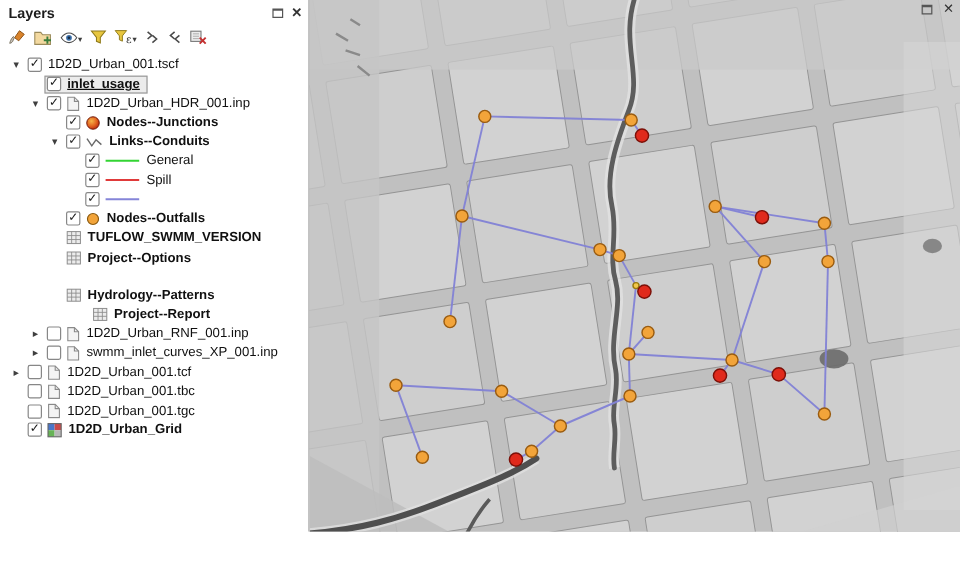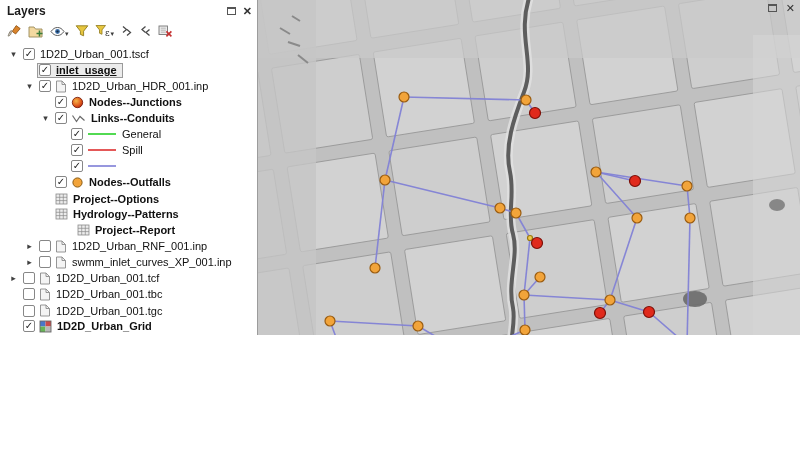--- a/index.html
+++ b/index.html
@@ -2,21 +2,21 @@
 <html><head>
 <meta charset="utf-8">
 <style>
   * { box-sizing: border-box; }
   html,body { margin:0; padding:0; }
   body {
     font-family: "Liberation Sans", sans-serif;
     background:#ffffff;
     width:800px; height:475px; overflow:hidden;
   }
-  .app { position:relative; width:800px; height:335px; display:flex; overflow:hidden; background:#fff; }
+  .app { position:relative; width:800px; height:443px; display:flex; overflow:hidden; background:#fff; }
 
   
   .layers-panel {
     width:258px; height:475px; flex:none; background:#ffffff;
     border-right:1px solid #9c9c9c; display:flex; flex-direction:column;
   }
   .panel-titlebar {
     height:19px; flex:none; display:flex; align-items:center;
     padding:2px 5px 0 7px; font-size:12px; font-weight:600; color:#1c1c1c;
   }
@@ -215,33 +215,45 @@
           <span class="row-box">
             <span class="cb">✓</span>
             <span class="icon">
               <svg width="13" height="13" viewBox="0 0 13 13">
                 <circle cx="6.5" cy="6.5" r="4.6" fill="#f2a43a" stroke="#8a5a10" stroke-width="1"></circle>
               </svg>
             </span>
             <span class="lbl bold">Nodes--Outfalls</span>
           </span>
         </div>
-        <div class="tree-row" style="padding-left: 38px; align-items: flex-end;">
+        <div class="tree-row" style="padding-left: 38px;">
           <span class="expander"></span>
           <span class="row-box">
             <span class="icon">
               <svg width="13" height="12" viewBox="0 0 13 12">
                 <rect x="1" y="1" width="11" height="10" fill="#ececec" stroke="#8a8a8a" stroke-width="0.8"></rect>
                 <path d="M1 4.3h11M1 7.6h11M4.7 1v10M8.3 1v10" stroke="#8a8a8a" stroke-width="0.7"></path>
               </svg>
             </span>
+            <span class="lbl bold">TUFLOW_SWMM_VERSION</span>
+          </span>
+        </div>
+        <div class="tree-row" style="padding-left: 38px; align-items: flex-end;">
+          <span class="expander"></span>
+          <span class="row-box">
+            <span class="icon">
+              <svg width="13" height="12" viewBox="0 0 13 12">
+                <rect x="1" y="1" width="11" height="10" fill="#ececec" stroke="#8a8a8a" stroke-width="0.8"></rect>
+                <path d="M1 4.3h11M1 7.6h11M4.7 1v10M8.3 1v10" stroke="#8a8a8a" stroke-width="0.7"></path>
+              </svg>
+            </span>
             <span class="lbl bold">Project--Options</span>
           </span>
         </div>
-        <div class="tree-row" style="padding-left: 38px;">
+        <div class="tree-row" style="padding-left: 38px; margin-top: 16px;">
           <span class="expander"></span>
           <span class="row-box">
             <span class="icon">
               <svg width="13" height="12" viewBox="0 0 13 12">
                 <rect x="1" y="1" width="11" height="10" fill="#ececec" stroke="#8a8a8a" stroke-width="0.8"></rect>
                 <path d="M1 4.3h11M1 7.6h11M4.7 1v10M8.3 1v10" stroke="#8a8a8a" stroke-width="0.7"></path>
               </svg>
             </span>
             <span class="lbl bold">Hydrology--Patterns</span>
           </span>

